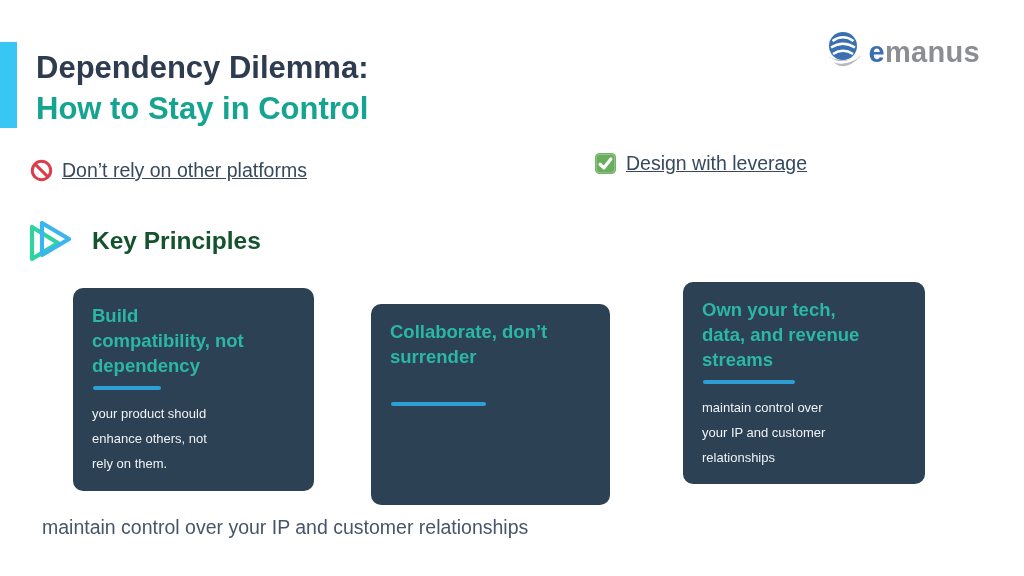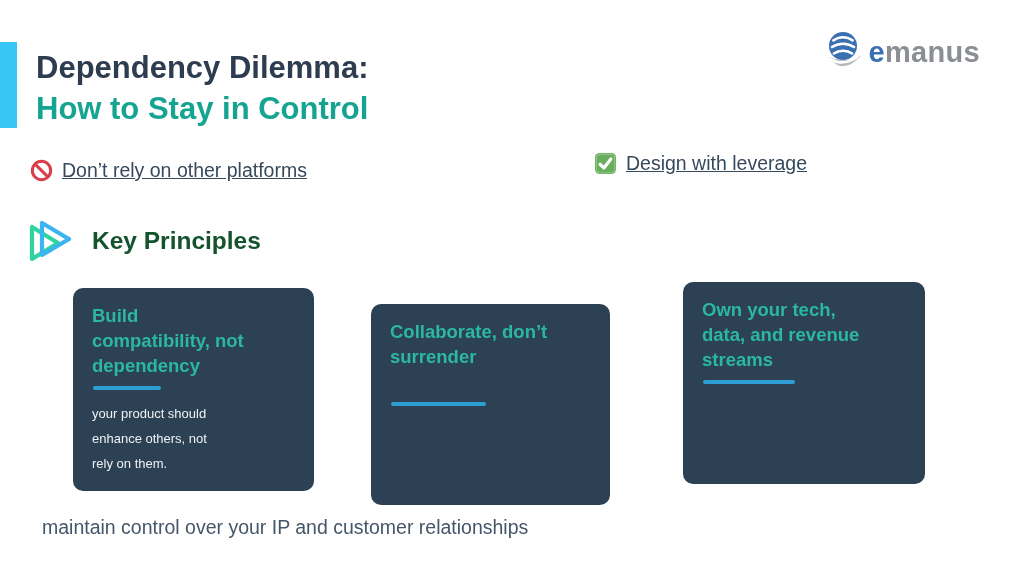--- a/index.html
+++ b/index.html
@@ -110,17 +110,20 @@
     <div class="card-title pre">Collaborate, don’t
 surrender</div>
     <div class="card-divider"></div>
   </div>
 
   <div class="card card-3">
     <div class="card-title pre">Own your tech,
 data, and revenue
 streams</div>
     <div class="card-divider"></div>
+    <div class="card-body pre">maintain control over
+your IP and customer
+relationships</div>
   </div>
 
   <div class="footer-caption">maintain control over your IP and customer relationships</div>
 
 </div>
 
 </body></html>

